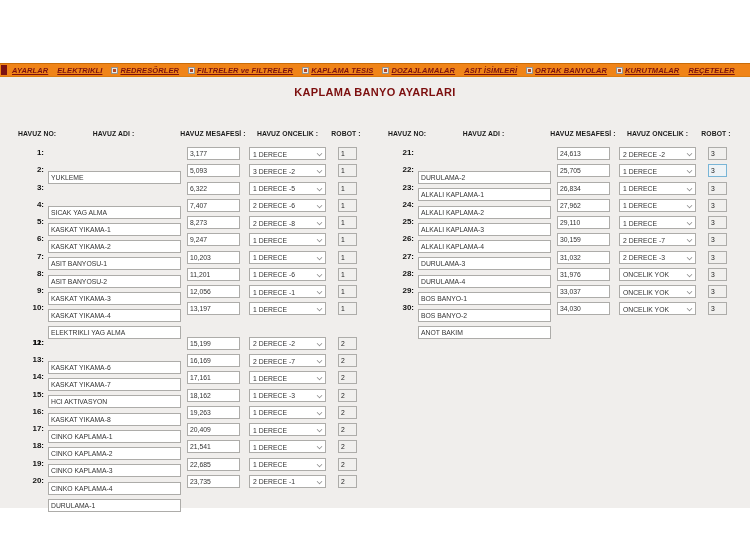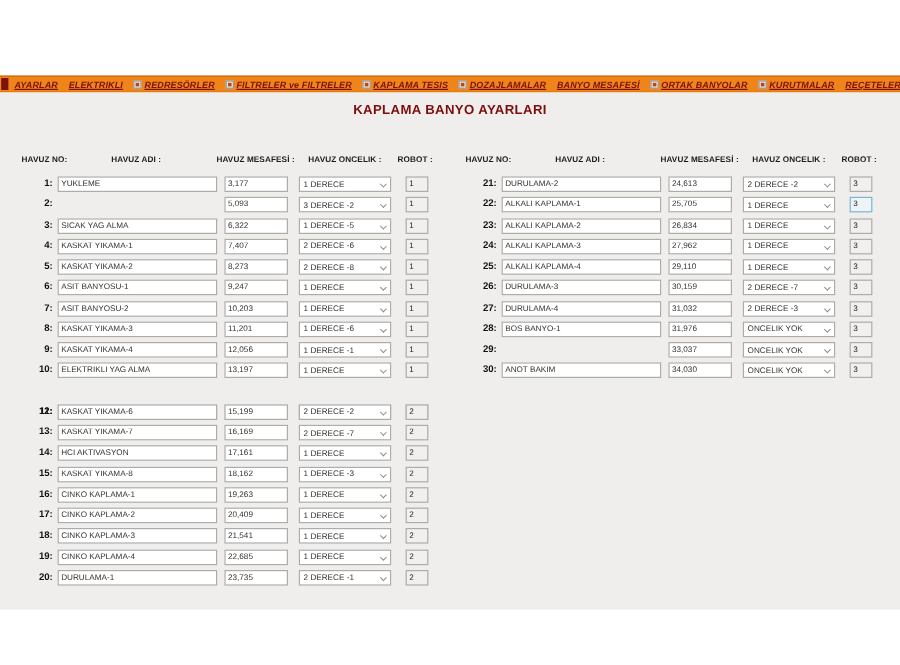--- a/index.html
+++ b/index.html
@@ -27,21 +27,21 @@
   .hdr.h-no{left:8px;}
   .hdr.h-adi{left:38px;width:131px;text-align:center;}
   .hdr.h-mesafe{left:168px;width:70px;text-align:center;}
   .hdr.h-oncelik{left:239px;width:77px;text-align:center;}
   .hdr.h-robot{left:320px;width:32px;text-align:center;}
   .rows{position:absolute;left:0;top:16px;width:100%;height:354px;}
   .row{position:absolute;left:0;width:100%;height:17px;}
   .num{position:absolute;left:0;top:2px;width:34px;text-align:right;font-size:8px;font-weight:bold;color:#111;}
   .tbx{position:absolute;top:1px;height:11px;background:#ffffff;border:1px solid #adaca9;
        font-family:"Liberation Sans",sans-serif;font-size:6.8px;color:#333;padding:0 2px;box-sizing:content-box;}
-  .name-i{left:38px;width:127px;}
+  .name-i{left:38px;width:127px;margin-top:24px;}
   .dist-i{left:177px;width:47px;}
   .combo{position:absolute;left:239px;top:1px;width:77px;height:13px;background:#ffffff;
          border:1px solid #adaca9;box-sizing:border-box;cursor:default;}
   .combo-txt{position:absolute;left:3px;top:2.5px;font-size:6.8px;color:#333;white-space:nowrap;}
   .arrow{position:absolute;right:3px;top:3px;width:5px;height:5px;}
   .arrow::after{content:"";position:absolute;left:0;top:0;width:4px;height:4px;
                 border-right:1px solid #8a8a8a;border-bottom:1px solid #8a8a8a;transform:rotate(45deg) scale(.8);}
   .robot-i{left:328px;width:13px;background:#f1f0ee;color:#222;}
   .robot-i.focused{border:1px solid #79b5d6;background:#eef3f6;}
 </style>
@@ -69,21 +69,21 @@
       </div>
       <div class="menu-item">
         <span class="menu-ico"></span>
         <span class="menu-label">KAPLAMA TESIS</span>
       </div>
       <div class="menu-item">
         <span class="menu-ico"></span>
         <span class="menu-label">DOZAJLAMALAR</span>
       </div>
       <div class="menu-item">
-        <span class="menu-label">BANYO MESAFESİ</span>
+        <span class="menu-label">ASIT İSİMLERİ</span>
       </div>
       <div class="menu-item">
         <span class="menu-ico"></span>
         <span class="menu-label">ORTAK BANYOLAR</span>
       </div>
       <div class="menu-item">
         <span class="menu-ico"></span>
         <span class="menu-label">KURUTMALAR</span>
       </div>
       <div class="menu-item">
@@ -385,20 +385,21 @@
             <input class="tbx name-i" value="BOS BANYO-1" style="">
             <input class="tbx dist-i" value="31,976" style="">
             <div class="combo">
               <span class="combo-txt">ONCELIK YOK</span>
               <span class="arrow"></span>
             </div>
             <input class="tbx robot-i" value="3" style="">
           </div>
           <div class="row" style="top: 138px;">
             <span class="num">29:</span>
+            <input class="tbx name-i" value="BOS BANYO-2" style="">
             <input class="tbx dist-i" value="33,037" style="">
             <div class="combo">
               <span class="combo-txt">ONCELIK YOK</span>
               <span class="arrow"></span>
             </div>
             <input class="tbx robot-i" value="3" style="">
           </div>
           <div class="row" style="top: 155.25px;">
             <span class="num">30:</span>
             <input class="tbx name-i" value="ANOT BAKIM" style="">

